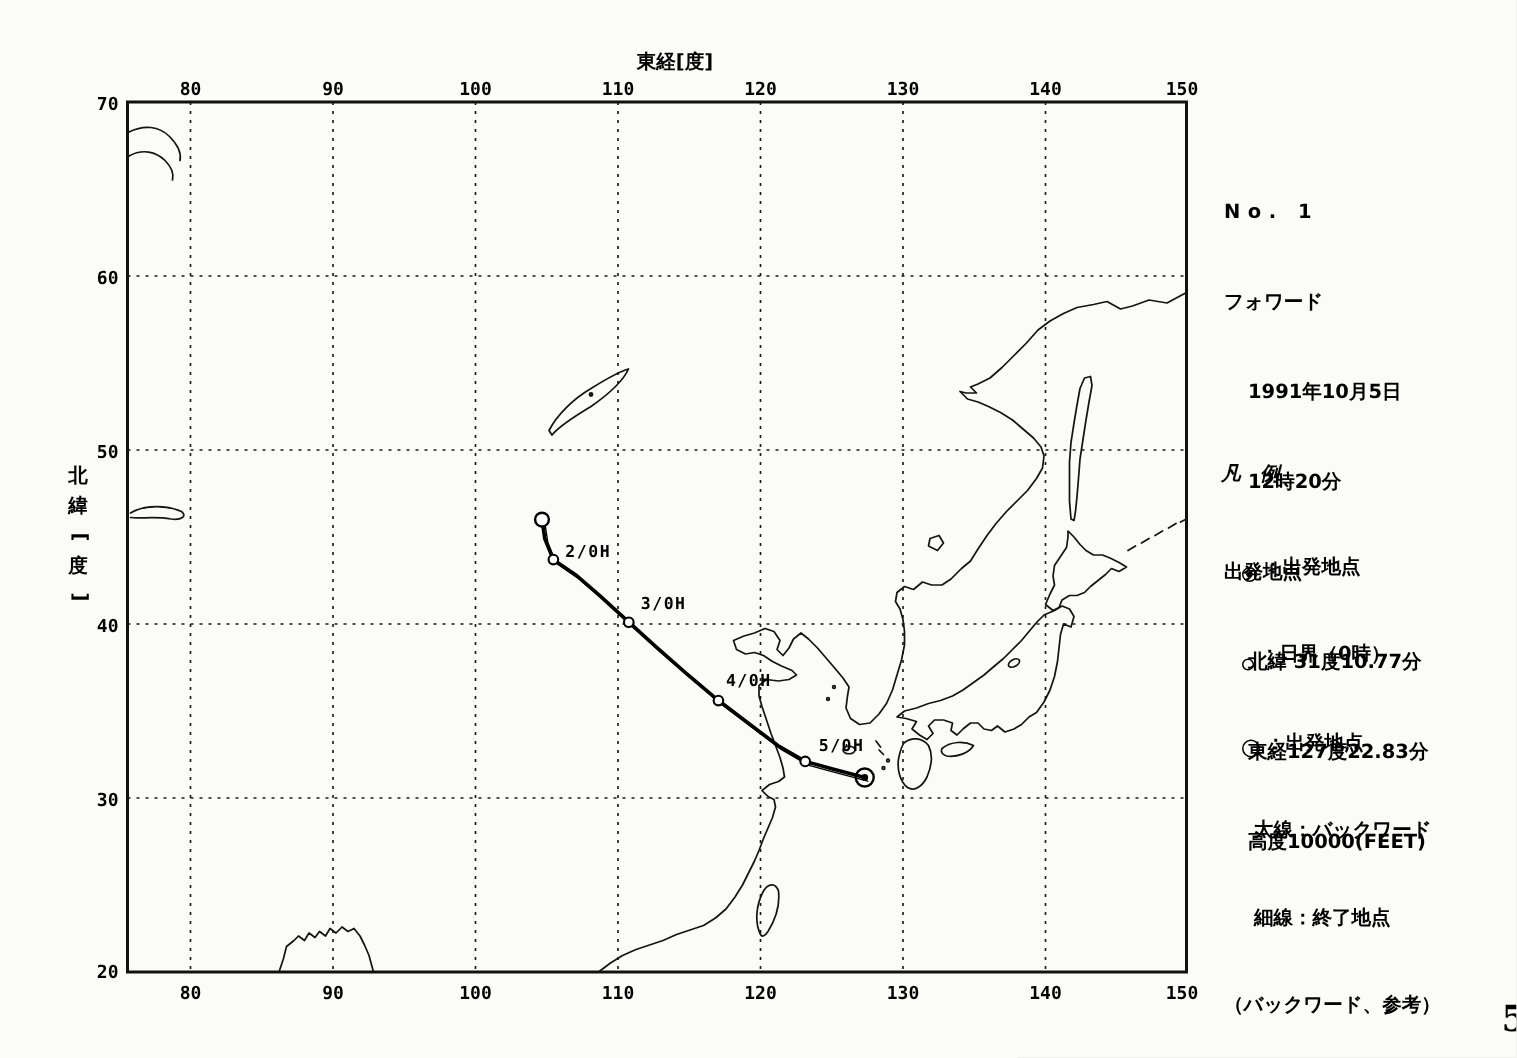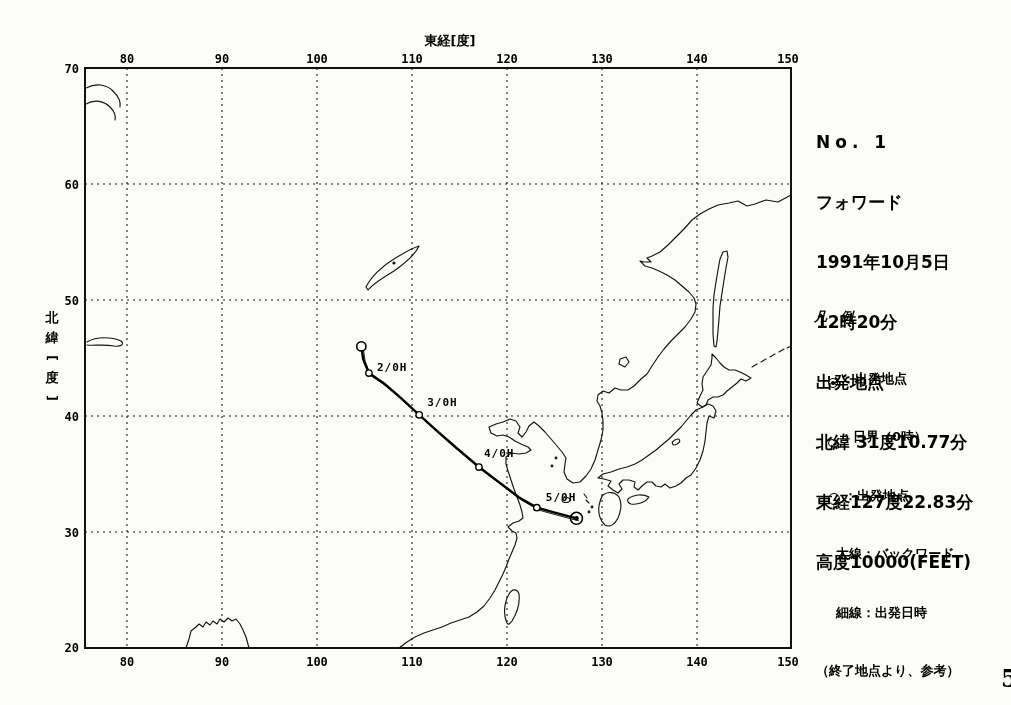--- a/index.html
+++ b/index.html
@@ -14,22 +14,22 @@
   .traj-back{fill:none;stroke:#000;stroke-width:2.4;stroke-linecap:round;}
   .traj-fwd{fill:none;stroke:#000;stroke-width:0.9;stroke-linecap:round;}
   .m-ring{fill:none;stroke:#000;stroke-width:1.6;}
   .m-dot{fill:#000;}
   .m-day{fill:#fff;stroke:#000;stroke-width:1.4;}
   .m-end{fill:#fff;stroke:#000;stroke-width:1.6;}
   .traj-label{font:bold 11px "DejaVu Sans Mono",monospace;letter-spacing:1px;}
   .ylab{position:absolute;left:42px;top:308px;width:20px;text-align:center;
         font-weight:bold;font-size:13px;line-height:20px;}
   .ylab .rot{display:block;transform:rotate(90deg);}
-  .info-panel{position:absolute;left:816px;top:92px;font-weight:bold;font-size:17px;line-height:20px;white-space:pre;}
-  .info-panel .ind{}
+  .info-panel{position:absolute;left:816px;top:92px;font-weight:bold;font-size:13px;line-height:20px;white-space:pre;}
+  .info-panel .ind{margin-left:16px;}
   .no-line{letter-spacing:5px;}
   .legend{position:absolute;left:814px;top:268px;font-weight:bold;font-size:13px;line-height:19.5px;white-space:pre;}
   .legend .lg-title{margin-bottom:3px;font-style:italic;}
   .lg-row{margin-left:14px;display:flex;align-items:flex-end;}
   .lg-row2{margin-left:22px;}
   .lg-row3{margin-left:2px;}
   .sym{display:inline-block;border-radius:50%;margin-right:4px;flex:0 0 auto;}
   .sym-departure{width:8px;height:8px;border:1.5px solid #000;position:relative;}
   .sym-departure::after{content:"";position:absolute;left:2px;top:2px;width:4px;height:4px;border-radius:50%;background:#000;}
   .sym-day{width:6px;height:6px;border:1.4px solid #000;}
@@ -164,20 +164,20 @@
     </div>
     <div class="lg-row">
       <span class="sym sym-day"></span>
       <span>：日界（0時）</span>
     </div>
     <div class="lg-row">
       <span class="sym sym-end"></span>
       <span>：出発地点</span>
     </div>
     <div class="lg-row2">太線：バックワード</div>
-    <div class="lg-row2">細線：出発日時</div>
-    <div class="lg-row3">（終了地点より、参考）</div>
+    <div class="lg-row2">細線：終了地点</div>
+    <div class="lg-row3">（バックワード、参考）</div>
   </div>
 
   
   <div class="corner-mark">5</div>
 
 </div>
 
 </body></html>

